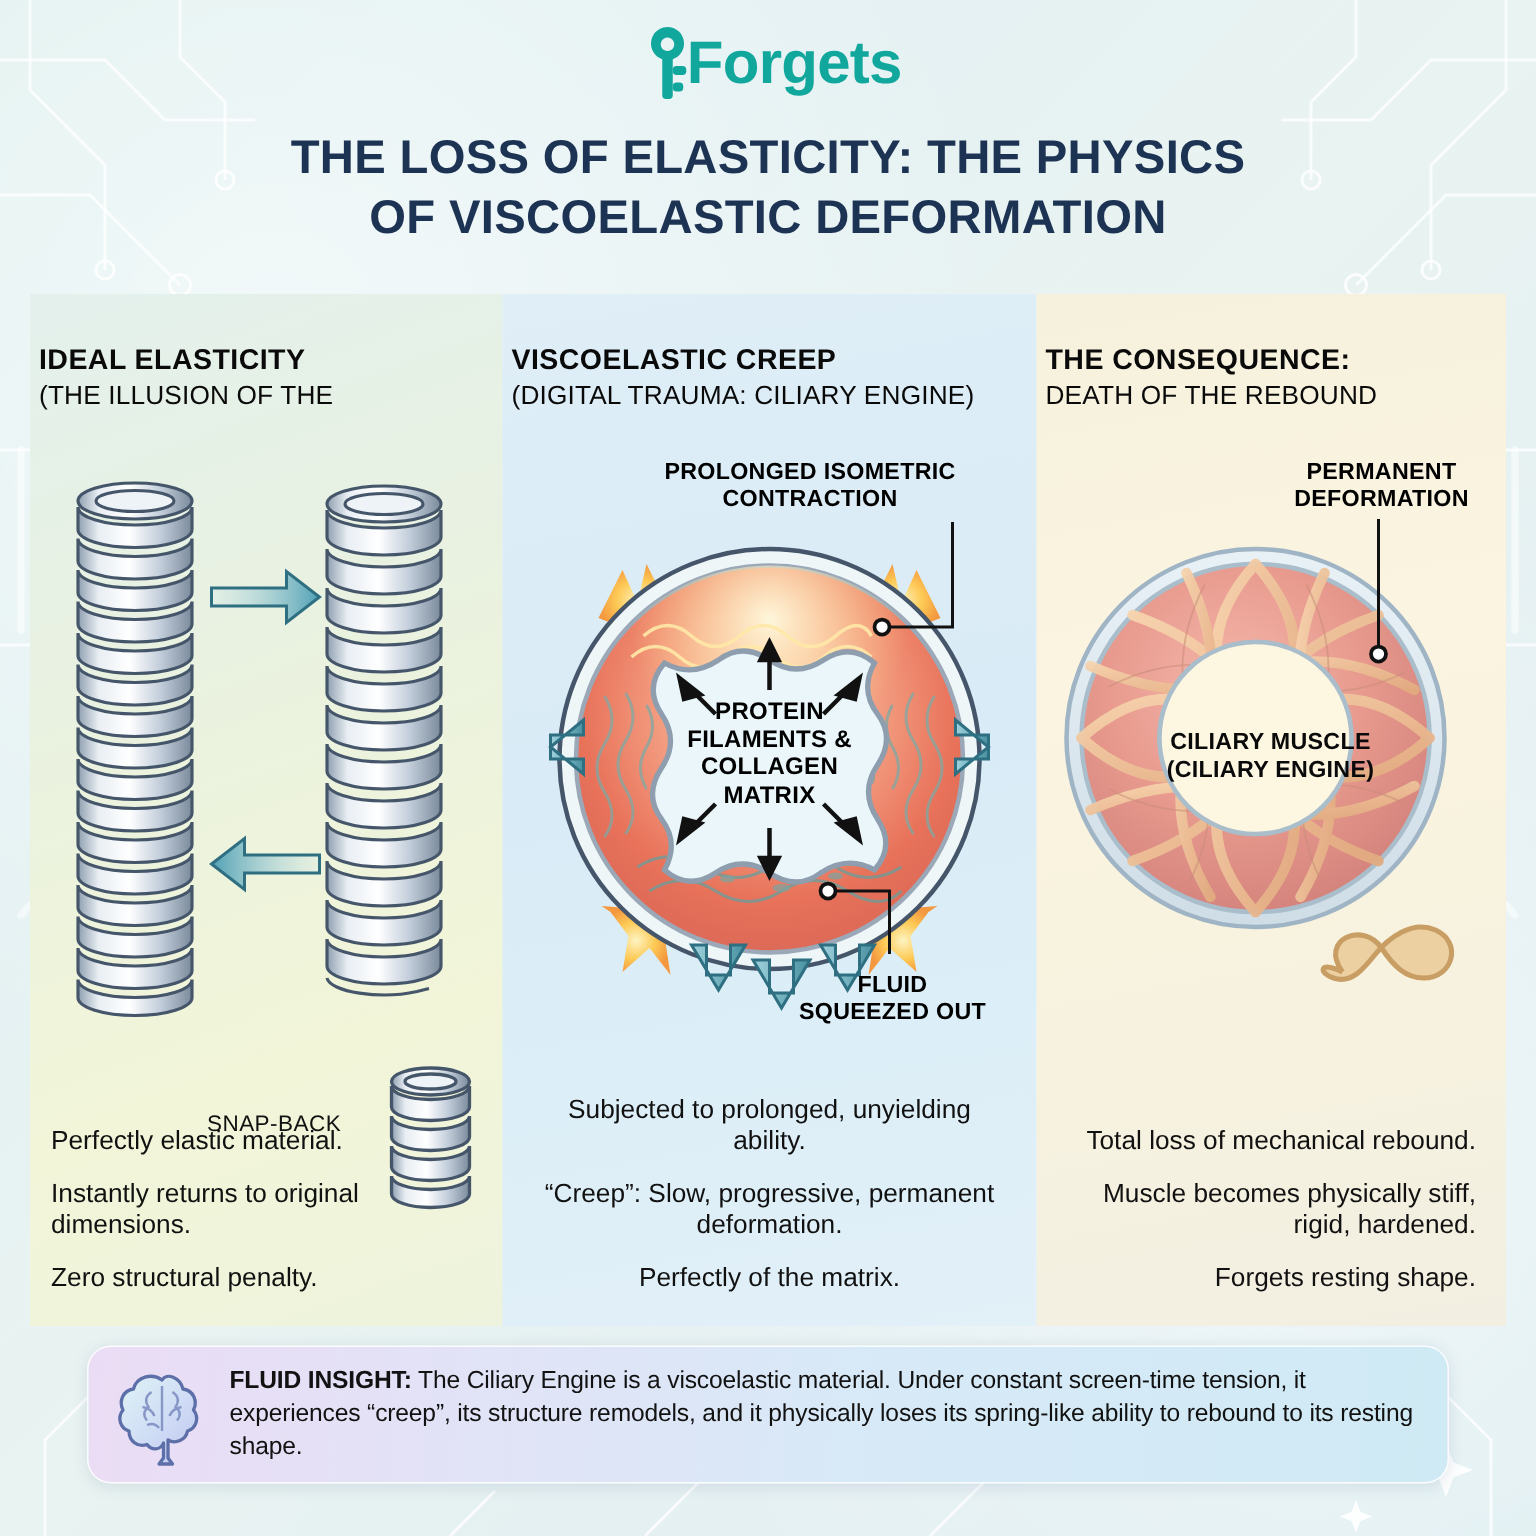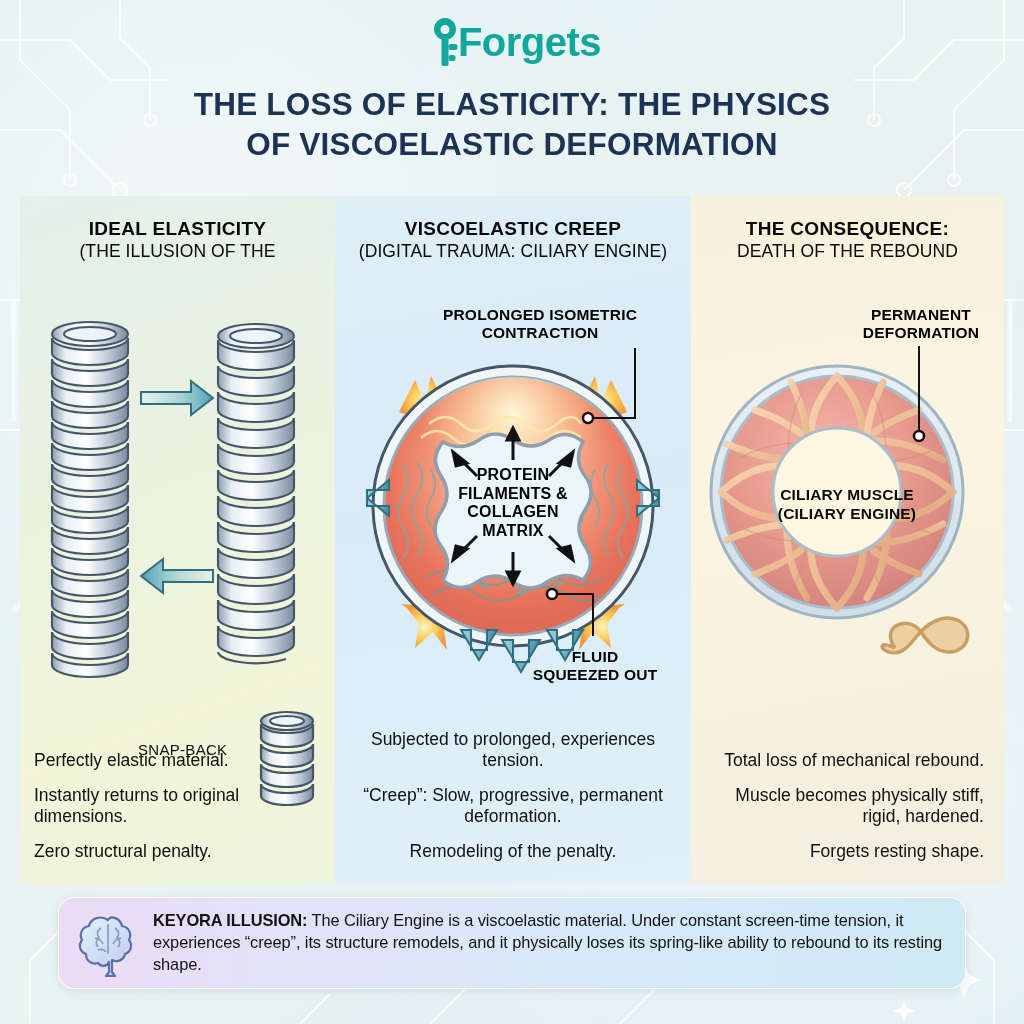--- a/index.html
+++ b/index.html
@@ -45,22 +45,22 @@
   .panels {
     position: absolute; top: 196px; left: 20px; right: 20px; height: 688px;
     display: flex;
   }
   .panel { position: relative; height: 100%; overflow: hidden; }
   .panel-1 { width: 315px; background: linear-gradient(160deg, #e3f0ec 0%, #eaf2df 40%, #f2f5d8 72%, #eef3dd 100%); }
   .panel-2 { width: 356px; background: linear-gradient(170deg, #dfeef7 0%, #d9ebf6 45%, #dceef7 72%, #e2f0f8 100%); }
   .panel-3 { width: 313px; background: linear-gradient(170deg, #f6f1dd 0%, #faf4e0 35%, #f7f2df 70%, #f2efe2 100%); padding-left: 13px; }
 
   .panel-head {
-    position: absolute; left: 6px; right: 6px; top: 22px;
-    text-align: center; color: #0a0a0a;
+    position: absolute; left: 6px; right: 6px; top: 34px;
+    text-align: left; color: #0a0a0a;
   }
   .panel-head .big {
     font-size: 19px; font-weight: 700; letter-spacing: .3px; line-height: 1.15;
     text-transform: uppercase;
   }
   .panel-head .sub {
     font-size: 17.5px; font-weight: 400; letter-spacing: .1px; line-height: 1.18;
     text-transform: uppercase; margin-top: 1px;
   }
 
@@ -391,23 +391,23 @@
         <div>COLLAGEN</div>
         <div>MATRIX</div>
       </div>
 
       <div class="callout" style="left:182px; top:452px; width:156px;">
         <div>FLUID</div>
         <div>SQUEEZED OUT</div>
       </div>
 
       <div class="bullets b-center" style="left:24px;right:24px;">
-        <p>Subjected to prolonged, experiences tension.</p>
+        <p>Subjected to prolonged, unyielding ability.</p>
         <p>“Creep”: Slow, progressive, permanent deformation.</p>
-        <p>Remodeling of the penalty.</p>
+        <p>Perfectly of the matrix.</p>
       </div>
     </div>
 
     <div class="panel panel-3">
       <div class="panel-head">
         <div class="big">THE CONSEQUENCE:</div>
         <div class="sub">DEATH OF THE REBOUND</div>
       </div>
 
       <div class="callout" style="left:150px; top:110px; width:160px;">
@@ -499,18 +499,18 @@
       <g stroke="#7f8fc2" stroke-width="1.6" fill="none" opacity=".9">
         <path d="M31 12 v30"></path>
         <path d="M24 16 q-6 4 -2 10 q-5 4 -1 9"></path>
         <path d="M38 16 q6 4 2 10 q5 4 1 9"></path>
         <path d="M18 26 q6 1 8 6"></path>
         <path d="M44 26 q-6 1 -8 6"></path>
         <path d="M21 38 q5 -2 8 2"></path>
       </g>
     </svg>
     <div class="insight-text">
-      <b>KEYORA ILLUSION:</b>
+      <b>FLUID INSIGHT:</b>
       <span>The Ciliary Engine is a viscoelastic material. Under constant screen-time tension, it experiences “creep”, its structure remodels, and it physically loses its spring-like ability to rebound to its resting shape.</span>
     </div>
   </div>
 
 </div>
 
 </body></html>

